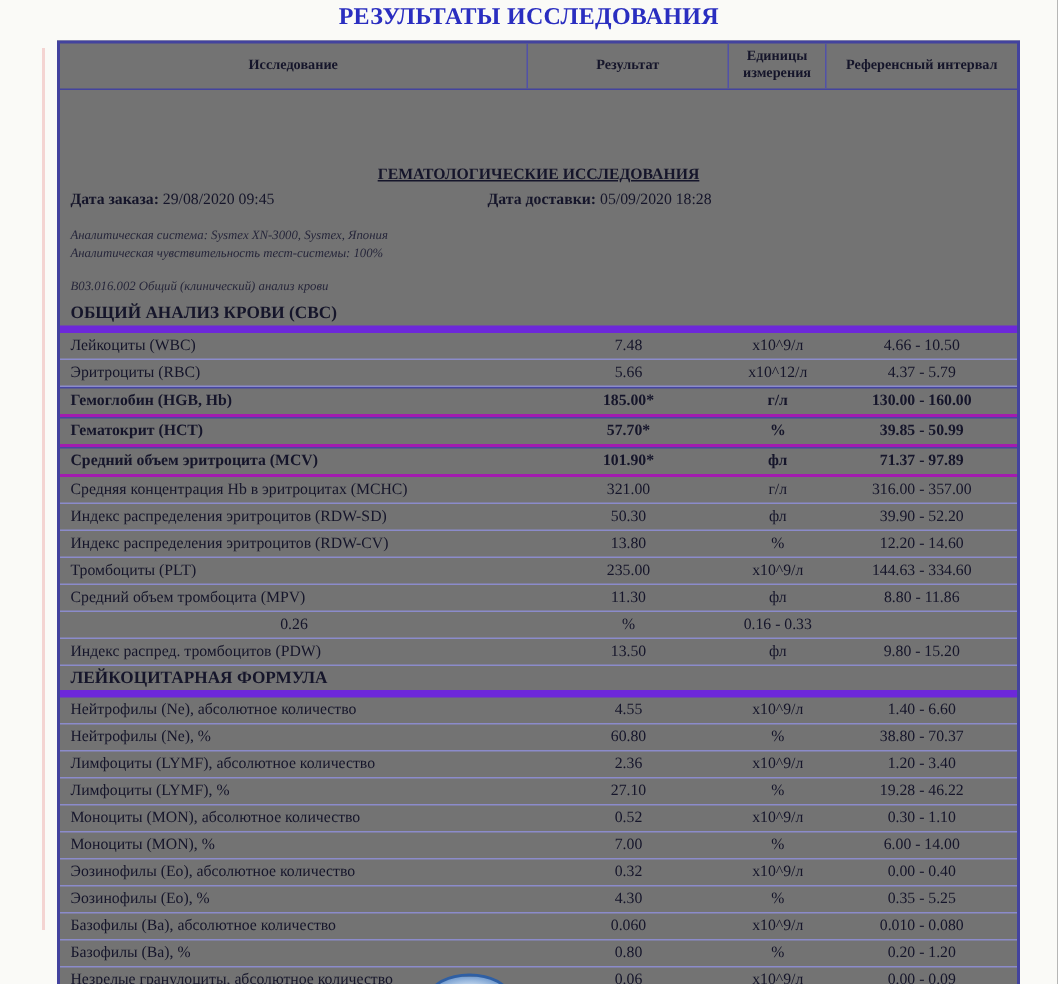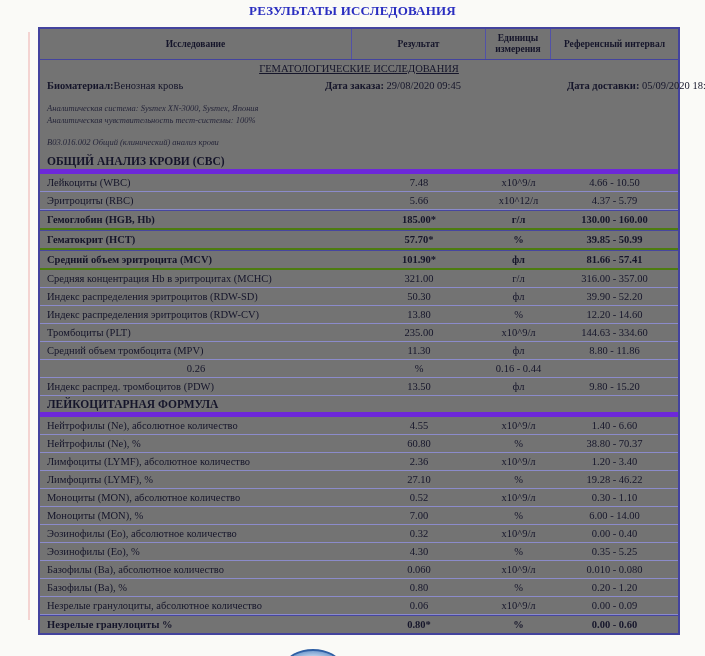--- a/index.html
+++ b/index.html
@@ -4,21 +4,21 @@
 <style>
   html,body{margin:0;padding:0;}
   body{
     width:705px;height:656px;overflow:hidden;position:relative;
     background:#fafaf7;
     font-family:"Liberation Serif","DejaVu Serif",serif;
     color:#15152a;
   }
   .report-title{
     position:absolute;top:3px;left:0;width:705px;
-    text-align:center;font-weight:bold;font-size:13px;
+    text-align:center;font-weight:bold;font-size:16px;
     letter-spacing:.2px;color:#2a2ec0;
   }
   .scan-mark-left{
     position:absolute;left:28px;top:32px;width:2px;height:588px;
     background:#efb4b4;opacity:.55;
   }
   .results-table{
     position:absolute;left:38px;top:27px;width:638px;
     border:2px solid #43439e;background:#737373;
   }
@@ -26,22 +26,22 @@
     display:grid;grid-template-columns:312px 134px 65px auto;
     border-bottom:1.5px solid #43439e;height:30px;
   }
   .hcell{
     display:flex;align-items:center;justify-content:center;
     font-weight:bold;font-size:9.5px;text-align:center;line-height:1.15;
     border-right:1.5px solid #5151a8;padding:0 2px;
   }
   .hcell:last-child{border-right:none;}
   .section-title{
-    text-align:center;font-weight:normal;font-size:10.5px;
-    text-decoration:underline;padding-top:2px;height:13px;line-height:13px;
+    text-align:center;font-weight:bold;font-size:10.5px;
+    text-decoration:underline;padding-top:2px;height:13px;line-height:13px;margin-top:48px;
   }
   .meta-row{
     display:grid;grid-template-columns:278px 242px auto;
     height:20px;align-items:center;padding-left:7px;
     font-size:10.5px;white-space:nowrap;
   }
   .meta-row b{font-weight:bold;}
   .note{
     font-style:italic;font-size:8.5px;color:#26263a;
     margin-left:7px;line-height:12px;
@@ -52,21 +52,21 @@
     font-weight:bold;font-size:11.5px;padding:2px 0 2px 7px;
     border-bottom:5px solid #6d28d9;
   }
   .row{
     display:grid;grid-template-columns:312px 134px 65px auto;
     height:17px;align-items:center;font-size:10.5px;
     border-bottom:1px solid #8b8bcb;
   }
   .row .c-name{padding-left:7px;text-align:left;}
   .row .c-result,.row .c-units,.row .c-ref{text-align:center;}
-  .row.bold{font-weight:bold;border-bottom:2px solid #4d7c0f;border-top:1px solid #4646a0;}
+  .row.bold{font-weight:bold;border-bottom:2px solid #a21caf;border-top:1px solid #4646a0;}
   .row:last-child{border-bottom:none;}
   .stamp{
     position:absolute;left:286px;top:649px;width:50px;height:26px;
     border-radius:50%;
     background:radial-gradient(ellipse at center,#cadcf0 35%,#6d97cc 75%,#3c6cae 100%);
     border:2px solid #2f5fa4;
   }
 </style>
 </head>
 <body>
@@ -80,21 +80,20 @@
   <div class="head-row">
     <div class="hcell">Исследование</div>
     <div class="hcell">Результат</div>
     <div class="hcell">Единицы измерения</div>
     <div class="hcell">Референсный интервал</div>
   </div>
 
   <div class="section-title">ГЕМАТОЛОГИЧЕСКИЕ ИССЛЕДОВАНИЯ</div>
 
   <div class="meta-row">
-    <span><b>Биоматериал:</b><span>Венозная кровь</span></span>
     <span><b>Дата заказа:</b> <span>29/08/2020 09:45</span></span>
     <span><b>Дата доставки:</b> <span>05/09/2020 18:28</span></span>
   </div>
 
   <div class="note first">Аналитическая система: Sysmex XN-3000, Sysmex, Япония</div>
   <div class="note">Аналитическая чувствительность тест-системы: 100%</div>
   <div class="note code">B03.016.002 Общий (клинический) анализ крови</div>
 
   <div id="rows-container">
       <div class="group-title">ОБЩИЙ АНАЛИЗ КРОВИ (CBC)</div>
@@ -119,21 +118,21 @@
       <div class="row bold">
         <div class="c-name">Гематокрит (HCT)</div>
         <div class="c-result">57.70*</div>
         <div class="c-units">%</div>
         <div class="c-ref">39.85 - 50.99</div>
       </div>
       <div class="row bold">
         <div class="c-name">Средний объем эритроцита (MCV)</div>
         <div class="c-result">101.90*</div>
         <div class="c-units">фл</div>
-        <div class="c-ref">81.66 - 57.41</div>
+        <div class="c-ref">71.37 - 97.89</div>
       </div>
       <div class="row">
         <div class="c-name">Средняя концентрация Hb в эритроцитах (MCHC)</div>
         <div class="c-result">321.00</div>
         <div class="c-units">г/л</div>
         <div class="c-ref">316.00 - 357.00</div>
       </div>
       <div class="row">
         <div class="c-name">Индекс распределения эритроцитов (RDW-SD)</div>
         <div class="c-result">50.30</div>
@@ -154,21 +153,21 @@
       </div>
       <div class="row">
         <div class="c-name">Средний объем тромбоцита (MPV)</div>
         <div class="c-result">11.30</div>
         <div class="c-units">фл</div>
         <div class="c-ref">8.80 - 11.86</div>
       </div>
       <div class="row">
         <div class="c-result">0.26</div>
         <div class="c-units">%</div>
-        <div class="c-ref">0.16 - 0.44</div>
+        <div class="c-ref">0.16 - 0.33</div>
       </div>
       <div class="row">
         <div class="c-name">Индекс распред. тромбоцитов (PDW)</div>
         <div class="c-result">13.50</div>
         <div class="c-units">фл</div>
         <div class="c-ref">9.80 - 15.20</div>
       </div>
       <div class="group-title">ЛЕЙКОЦИТАРНАЯ ФОРМУЛА</div>
       <div class="row">
         <div class="c-name">Нейтрофилы (Ne), абсолютное количество</div>

